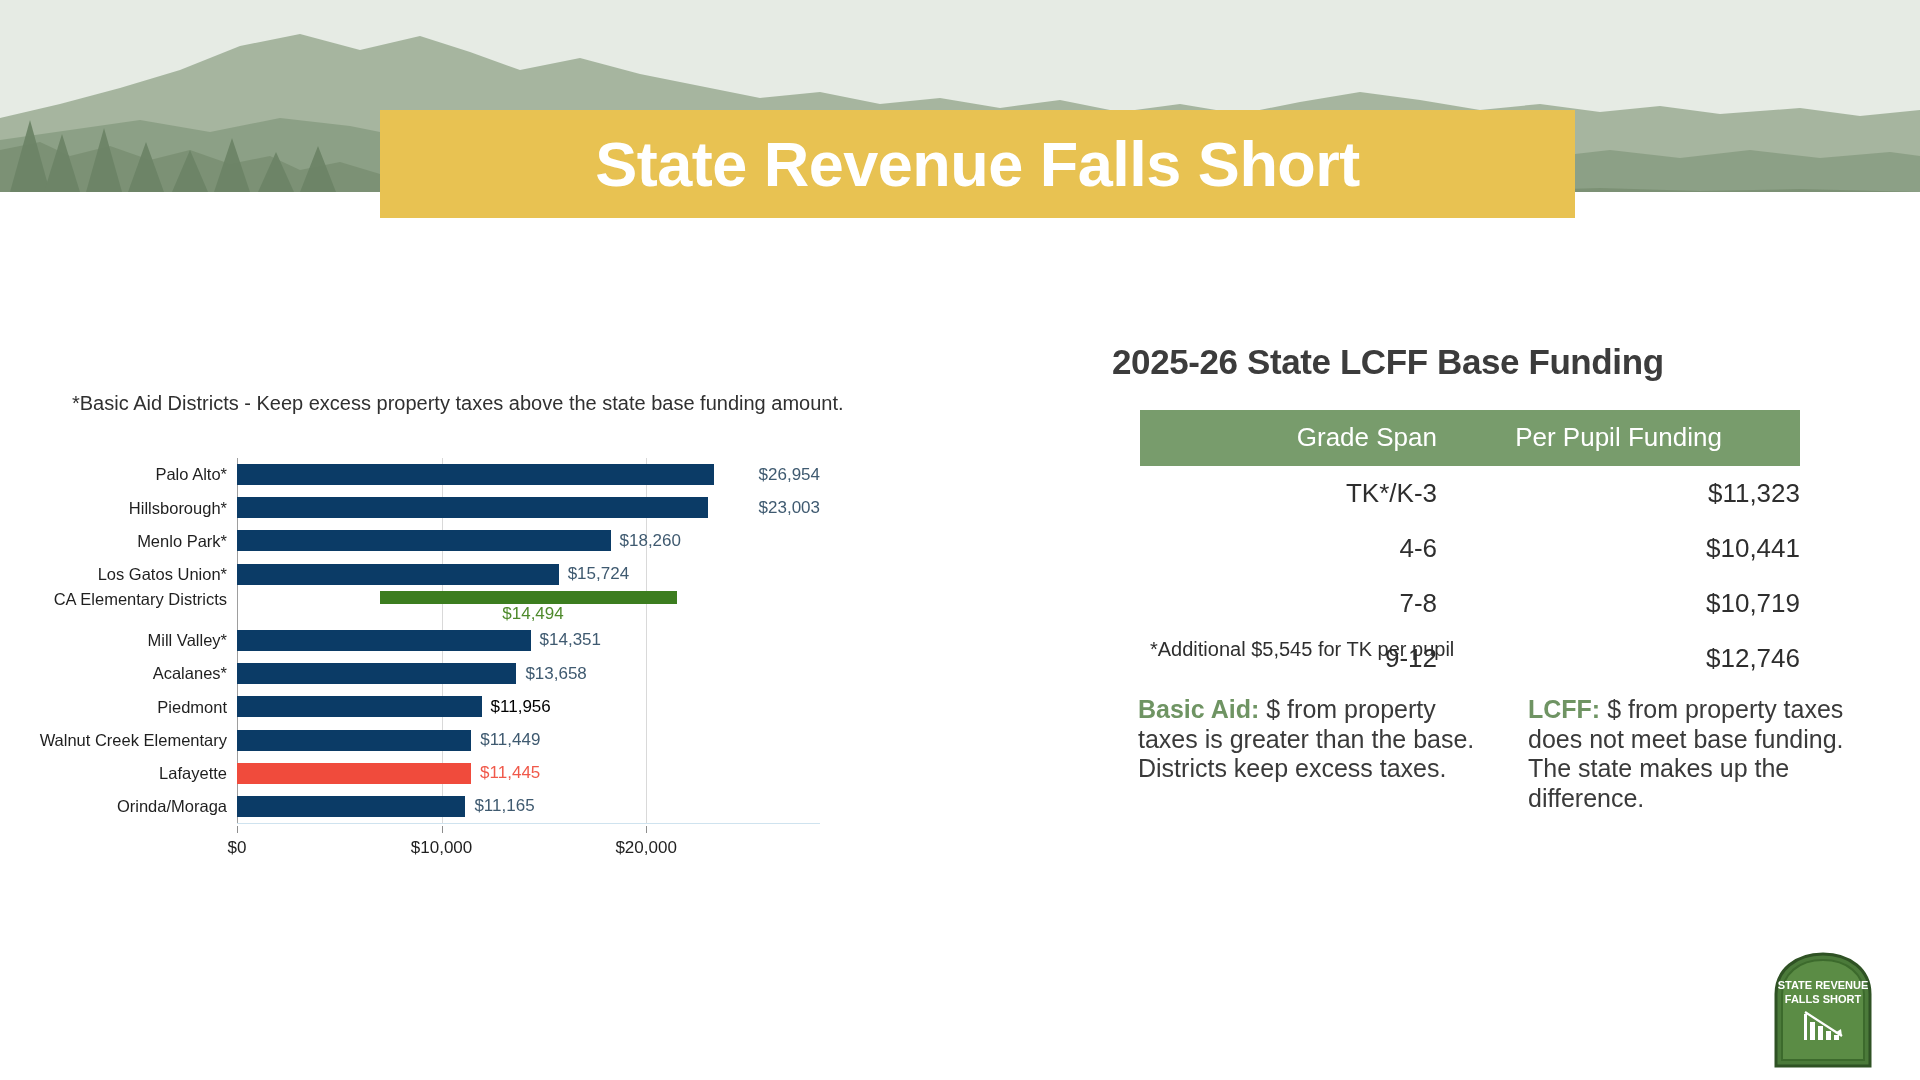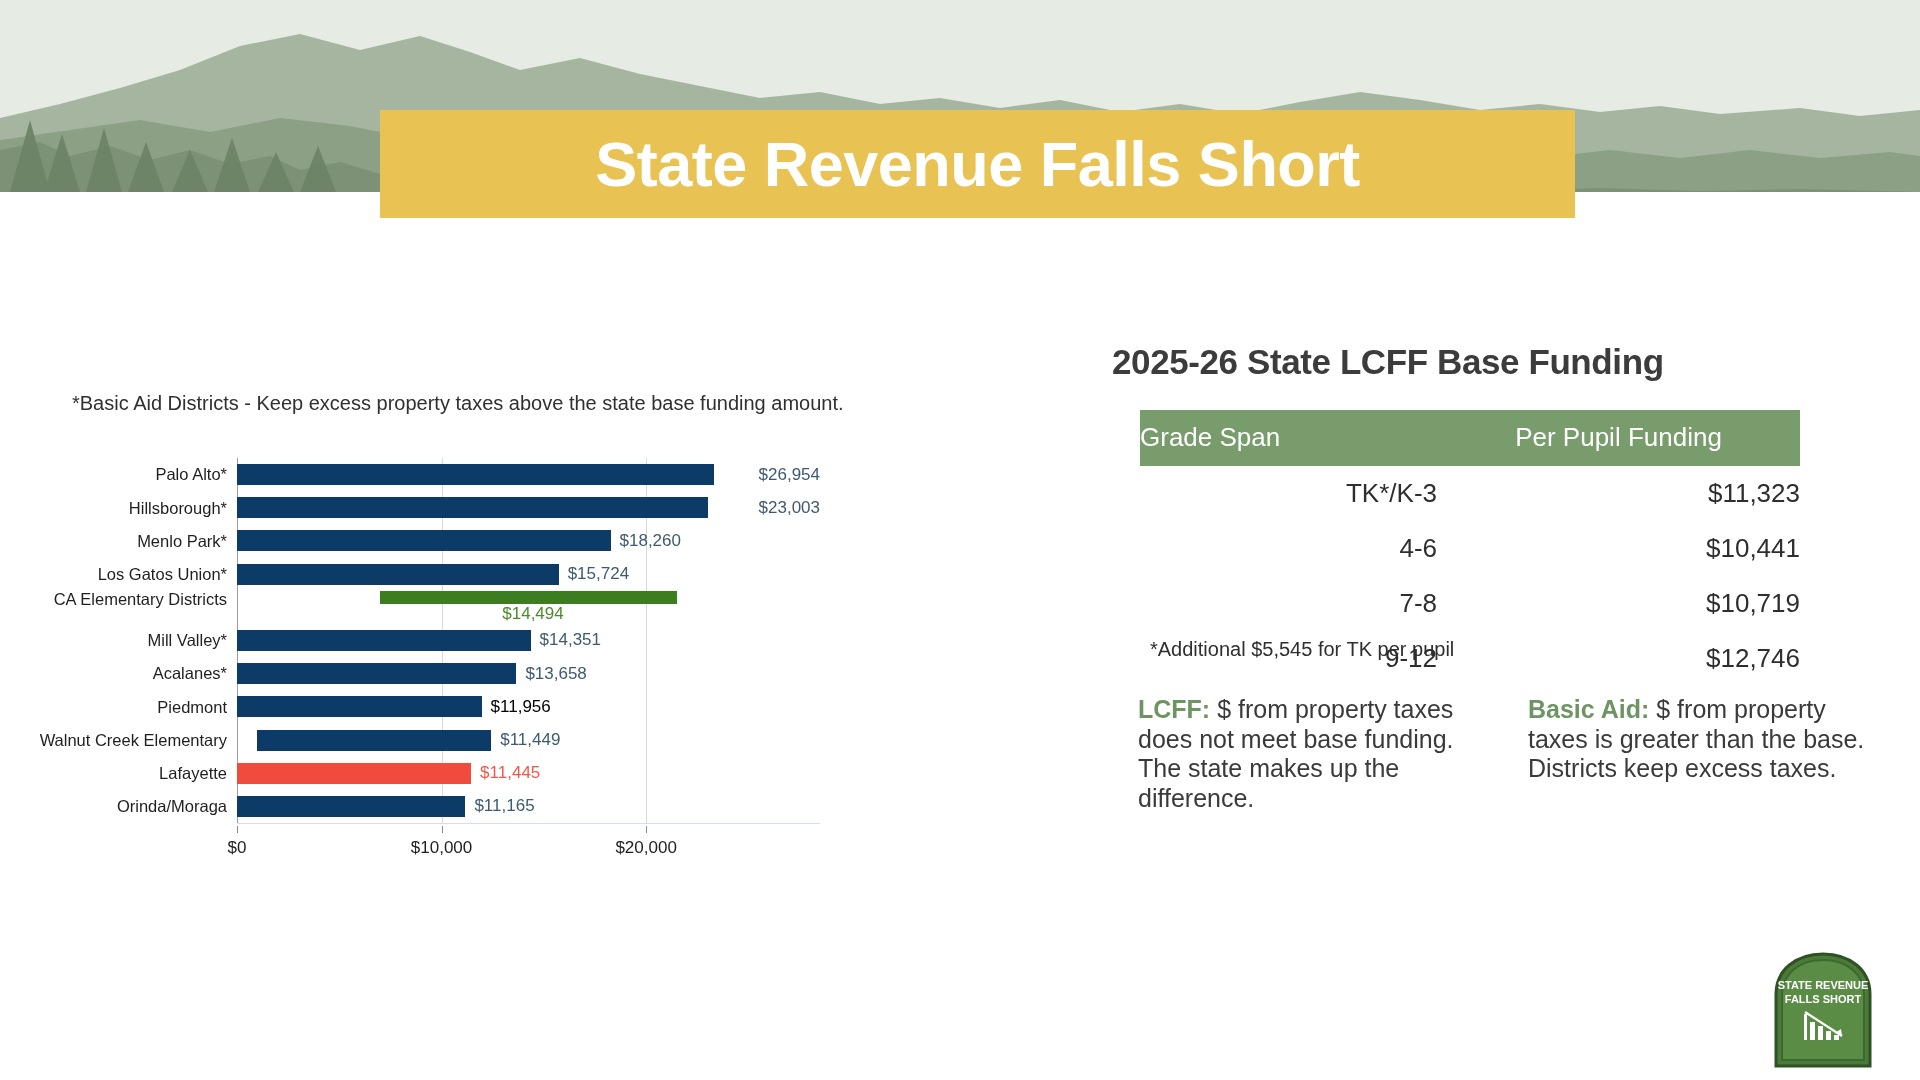--- a/index.html
+++ b/index.html
@@ -116,21 +116,21 @@
     border-collapse: collapse;
   }
   .fund-table thead th {
     background: #789c6c;
     color: #ffffff;
     font-size: 26px;
     font-weight: 400;
     padding: 12px 0 13px 0;
     text-align: center;
   }
-  .fund-table thead th.col-grade { text-align: left; width: 45%; }
+  .fund-table thead th.col-grade { text-align: right; padding-left: 20px; width: 45%; }
   .fund-table tbody td {
     font-size: 26px;
     color: #2e2e2e;
     text-align: right;
     padding: 12px 0;
     font-weight: 400;
   }
   .table-note {
     position: absolute; left: 70px; top: 328px;
     font-size: 20px; color: #2e2e2e; white-space: nowrap;
@@ -217,21 +217,21 @@
               <div class="row" style="top: 199.091px; height: 33.1818px;">
                 <span class="cat-label">Acalanes*</span>
                 <div class="bar" style="width: 279.39px; background: rgb(11, 59, 102);"></div>
                 <span class="bar-value" style="color: rgb(63, 90, 112);">$13,658</span>
               </div>
               <div class="row" style="top: 232.273px; height: 33.1818px;">
                 <span class="cat-label">Piedmont</span>
                 <div class="bar" style="width: 244.574px; background: rgb(11, 59, 102);"></div>
                 <span class="bar-value" style="color: #000000;">$11,956</span>
               </div>
-              <div class="row" style="top: 265.455px; height: 33.1818px; padding-left: 20px;">
+              <div class="row" style="top: 265.455px; height: 33.1818px;">
                 <span class="cat-label">Walnut Creek Elementary</span>
                 <div class="bar" style="width: 234.202px; background: rgb(11, 59, 102);"></div>
                 <span class="bar-value" style="color: rgb(63, 90, 112);">$11,449</span>
               </div>
               <div class="row" style="top: 298.636px; height: 33.1818px;">
                 <span class="cat-label">Lafayette</span>
                 <div class="bar" style="width: 234.121px; background: rgb(240, 75, 60);"></div>
                 <span class="bar-value" style="color: rgb(240, 89, 74); text-align: right;">$11,445</span>
               </div>
               <div class="row" style="top: 331.818px; height: 33.1818px;">
@@ -281,24 +281,24 @@
             <td>9-12</td>
             <td>$12,746</td>
           </tr>
         </tbody>
     </table>
 
     <div class="table-note">*Additional $5,545 for TK per pupil</div>
 
     <div class="defs">
       <div class="def-col">
-        <span class="def-term">LCFF:</span><span> $ from property taxes does not meet base funding. The state makes up the difference.</span>
+        <span class="def-term">Basic Aid:</span><span> $ from property taxes is greater than the base. Districts keep excess taxes.</span>
       </div>
       <div class="def-col">
-        <span class="def-term">Basic Aid:</span><span> $ from property taxes is greater than the base. Districts keep excess taxes.</span>
+        <span class="def-term">LCFF:</span><span> $ from property taxes does not meet base funding. The state makes up the difference.</span>
       </div>
     </div>
   </div>
 
   <div class="logo-badge">
     <svg viewBox="0 0 110 120">
       <path d="M8,118 L8,46 C8,22 28,6 55,6 C82,6 102,22 102,46 L102,118 Z" fill="#4b7a3a" stroke="#2f5224" stroke-width="3"></path>
       <path d="M14,112 L14,47 C14,26 31,12 55,12 C79,12 96,26 96,47 L96,112 Z" fill="#5b8c45" stroke="#3c6a2c" stroke-width="2"></path>
       <text x="55" y="41" text-anchor="middle" fill="#ffffff" font-family="Liberation Sans, sans-serif" font-size="11" font-weight="700">STATE REVENUE</text>
       <text x="55" y="55" text-anchor="middle" fill="#ffffff" font-family="Liberation Sans, sans-serif" font-size="11" font-weight="700">FALLS SHORT</text>

